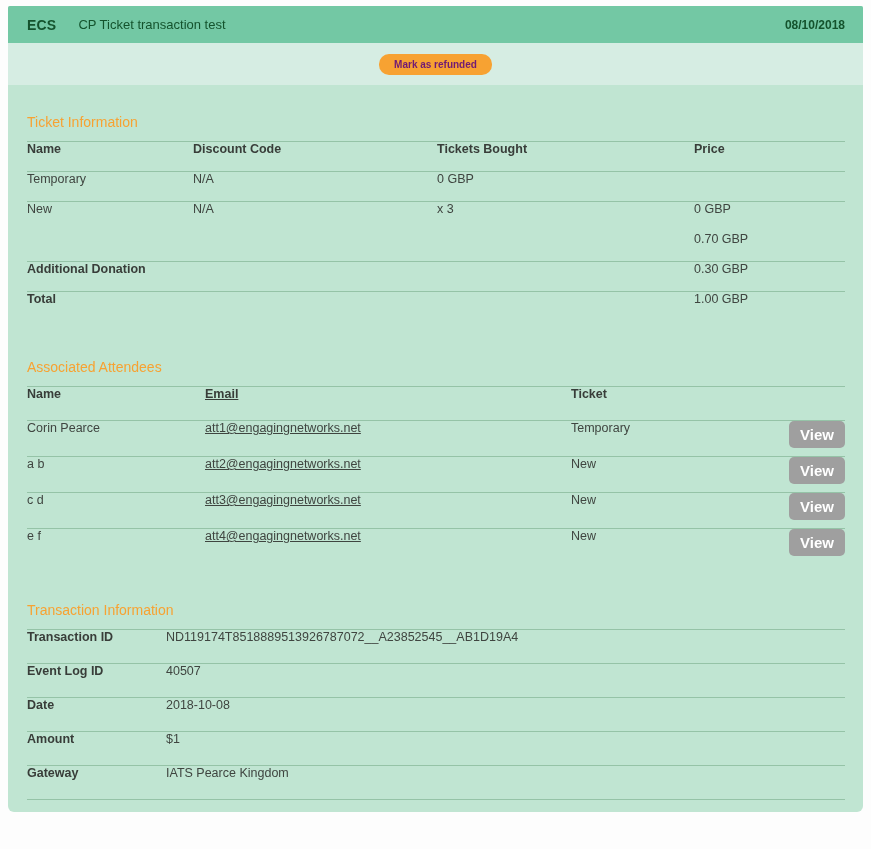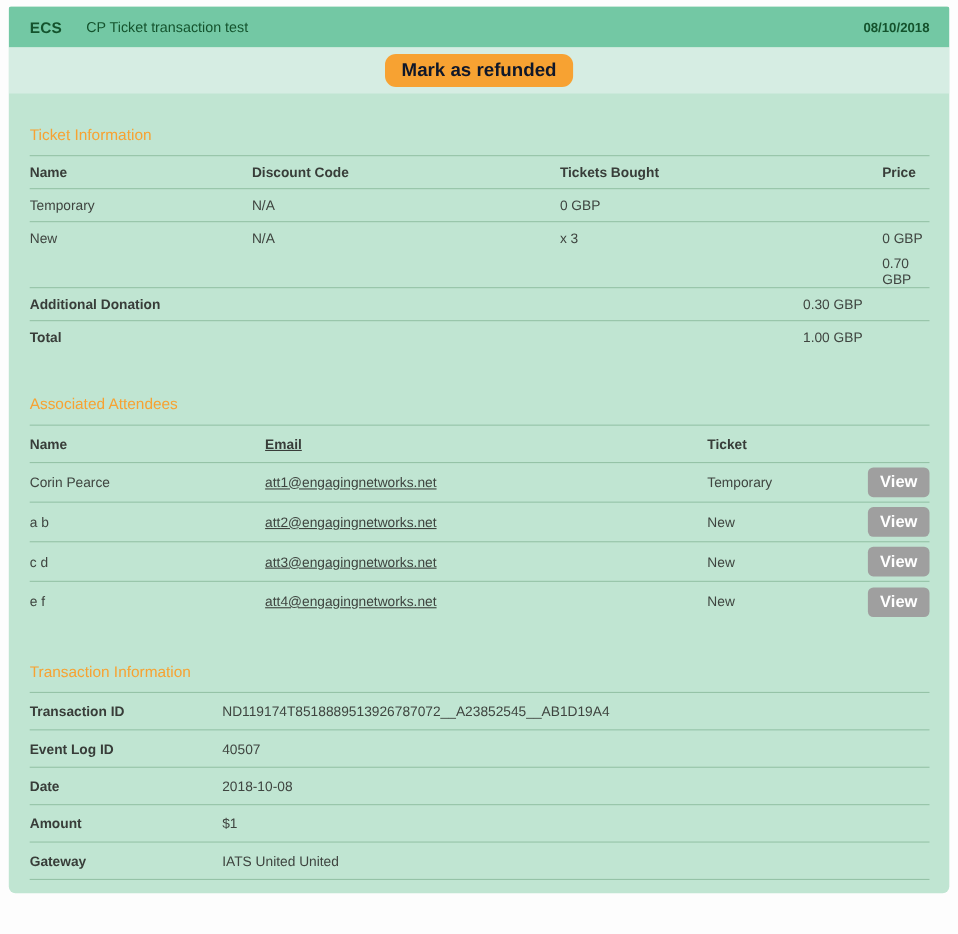--- a/index.html
+++ b/index.html
@@ -6,29 +6,29 @@
   html, body { width: 871px; height: 849px; background: #fdfdfd; font-family: "Liberation Sans", sans-serif; }
 
   .wrapper { margin: 6px 8px 0 8px; width: 855px; background: #c0e5d2; border-radius: 2px 2px 6px 6px; overflow: hidden; }
 
   .topbar { height: 37px; background: #73c8a4; display: flex; align-items: center; padding: 0 18px 0 19px; color: #14532d; }
   .app { font-weight: bold; font-size: 14px; letter-spacing: 0.2px; }
   .title { font-size: 13px; margin-left: 22px; }
   .hdate { margin-left: auto; font-weight: bold; font-size: 12px; }
 
   .toolbar { height: 42px; background: #d6ede3; display: flex; align-items: center; justify-content: center; }
-  .refund-btn { background: #f7a232; color: #0f172a; font-family: "Liberation Sans", sans-serif; font-weight: bold; font-size: 17px; border: none; border-radius: 10px; padding: 5px 15px; cursor: pointer; }
+  .refund-btn { background: #f7a232; color: #701a75; font-family: "Liberation Sans", sans-serif; font-weight: bold; font-size: 10px; border: none; border-radius: 10px; padding: 5px 15px; cursor: pointer; }
 
   .content { padding: 0 18px 12px 19px; }
 
   .section-heading { color: #f7a232; font-size: 14px; font-weight: normal; line-height: 22px; padding-bottom: 8px; border-bottom: 1px solid #95c3a7; }
   .pt-first { padding-top: 26px; }
   .pt-next { padding-top: 34px; }
 
-  .trow { display: flex; align-items: center; border-bottom: 1px solid #95c3a7; font-size: 12.5px; color: #3f4540; gap: 36px; }
+  .trow { display: flex; align-items: flex-start; border-bottom: 1px solid #95c3a7; font-size: 12.5px; color: #3f4540; }
   .h30 { min-height: 30px; }
   .h34 { min-height: 34px; }
   .h36 { min-height: 36px; }
   .noline { border-bottom: none; }
   .bold { font-weight: bold; color: #383d39; }
 
   
   .tc1 { width: 166px; } .tc2 { width: 244px; } .tc3 { width: 257px; } .tc4 { flex: 1; }
   
   .ac1 { width: 178px; } .ac2 { width: 366px; text-decoration: underline; } .ac3 { flex: 1; } .ac4 { width: 64px; text-align: right; }
@@ -152,19 +152,19 @@
         <span class="xc2">2018-10-08</span>
       </div>
 
       <div class="trow h34">
         <span class="xc1 bold">Amount</span>
         <span class="xc2">$1</span>
       </div>
 
       <div class="trow h34">
         <span class="xc1 bold">Gateway</span>
-        <span class="xc2">IATS United United</span>
+        <span class="xc2">IATS Pearce Kingdom</span>
       </div>
 
     </section>
 
   </div>
 </div>
 
 </body></html>

